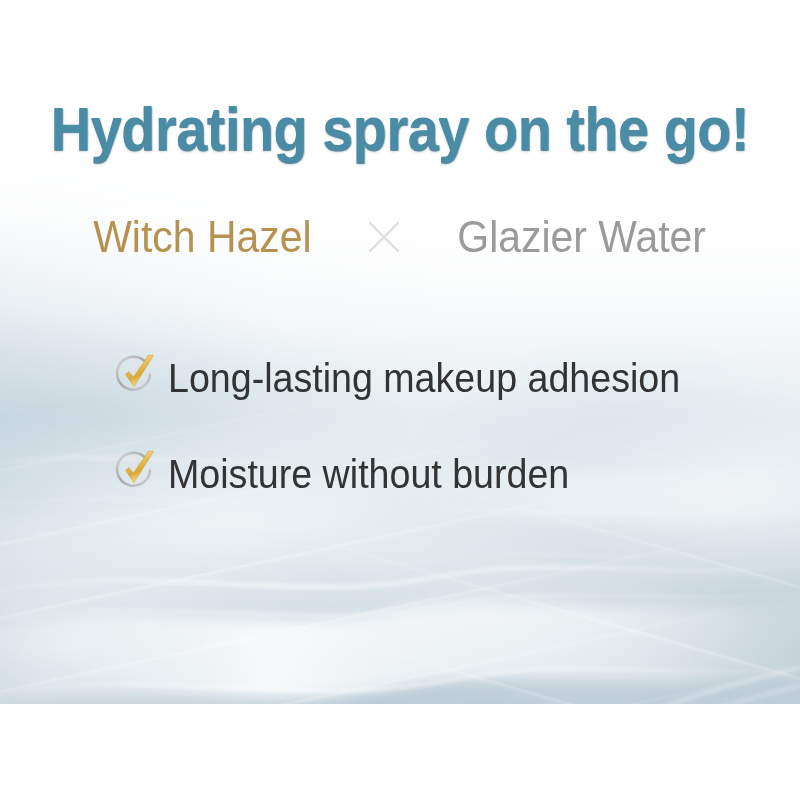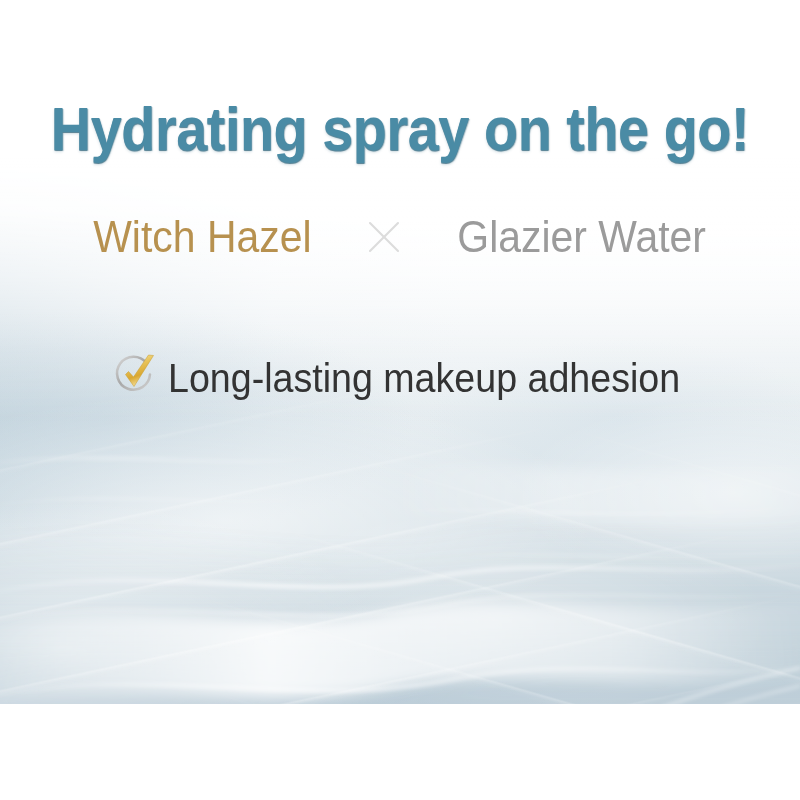--- a/index.html
+++ b/index.html
@@ -304,18 +304,27 @@
                 <stop offset="100%" stop-color="#f2dc95"></stop>
               </linearGradient>
             </defs>
             <path d="M34.5,13 A16.5,16.5 0 1 0 38,24.5" fill="none" stroke="url(#ringG1)" stroke-width="2.6" stroke-linecap="round"></path>
             <path d="M13.5,24.5 L22,36.5 L41.5,5.5 L36.5,5 L21.5,27 L16.5,21.5 Z" fill="url(#chkG1)" stroke="#c79a2c" stroke-width="0.5" stroke-linejoin="round"></path>
           </svg>
         </span>
         <span class="bullet-text">Long-lasting makeup adhesion</span>
       </div>
 
+      <div class="bullet-row">
+        <span class="bullet-mark">
+          <svg viewBox="0 0 50 52" aria-hidden="true">
+            <path d="M34.5,13 A16.5,16.5 0 1 0 38,24.5" fill="none" stroke="url(#ringG1)" stroke-width="2.6" stroke-linecap="round"></path>
+            <path d="M13.5,24.5 L22,36.5 L41.5,5.5 L36.5,5 L21.5,27 L16.5,21.5 Z" fill="url(#chkG1)" stroke="#c79a2c" stroke-width="0.5" stroke-linejoin="round"></path>
+          </svg>
+        </span>
+        <span class="bullet-text">Moisture without burden</span>
+      </div>
 
 
 
     </div>
   </div>
 </div>
 
 </body></html>

